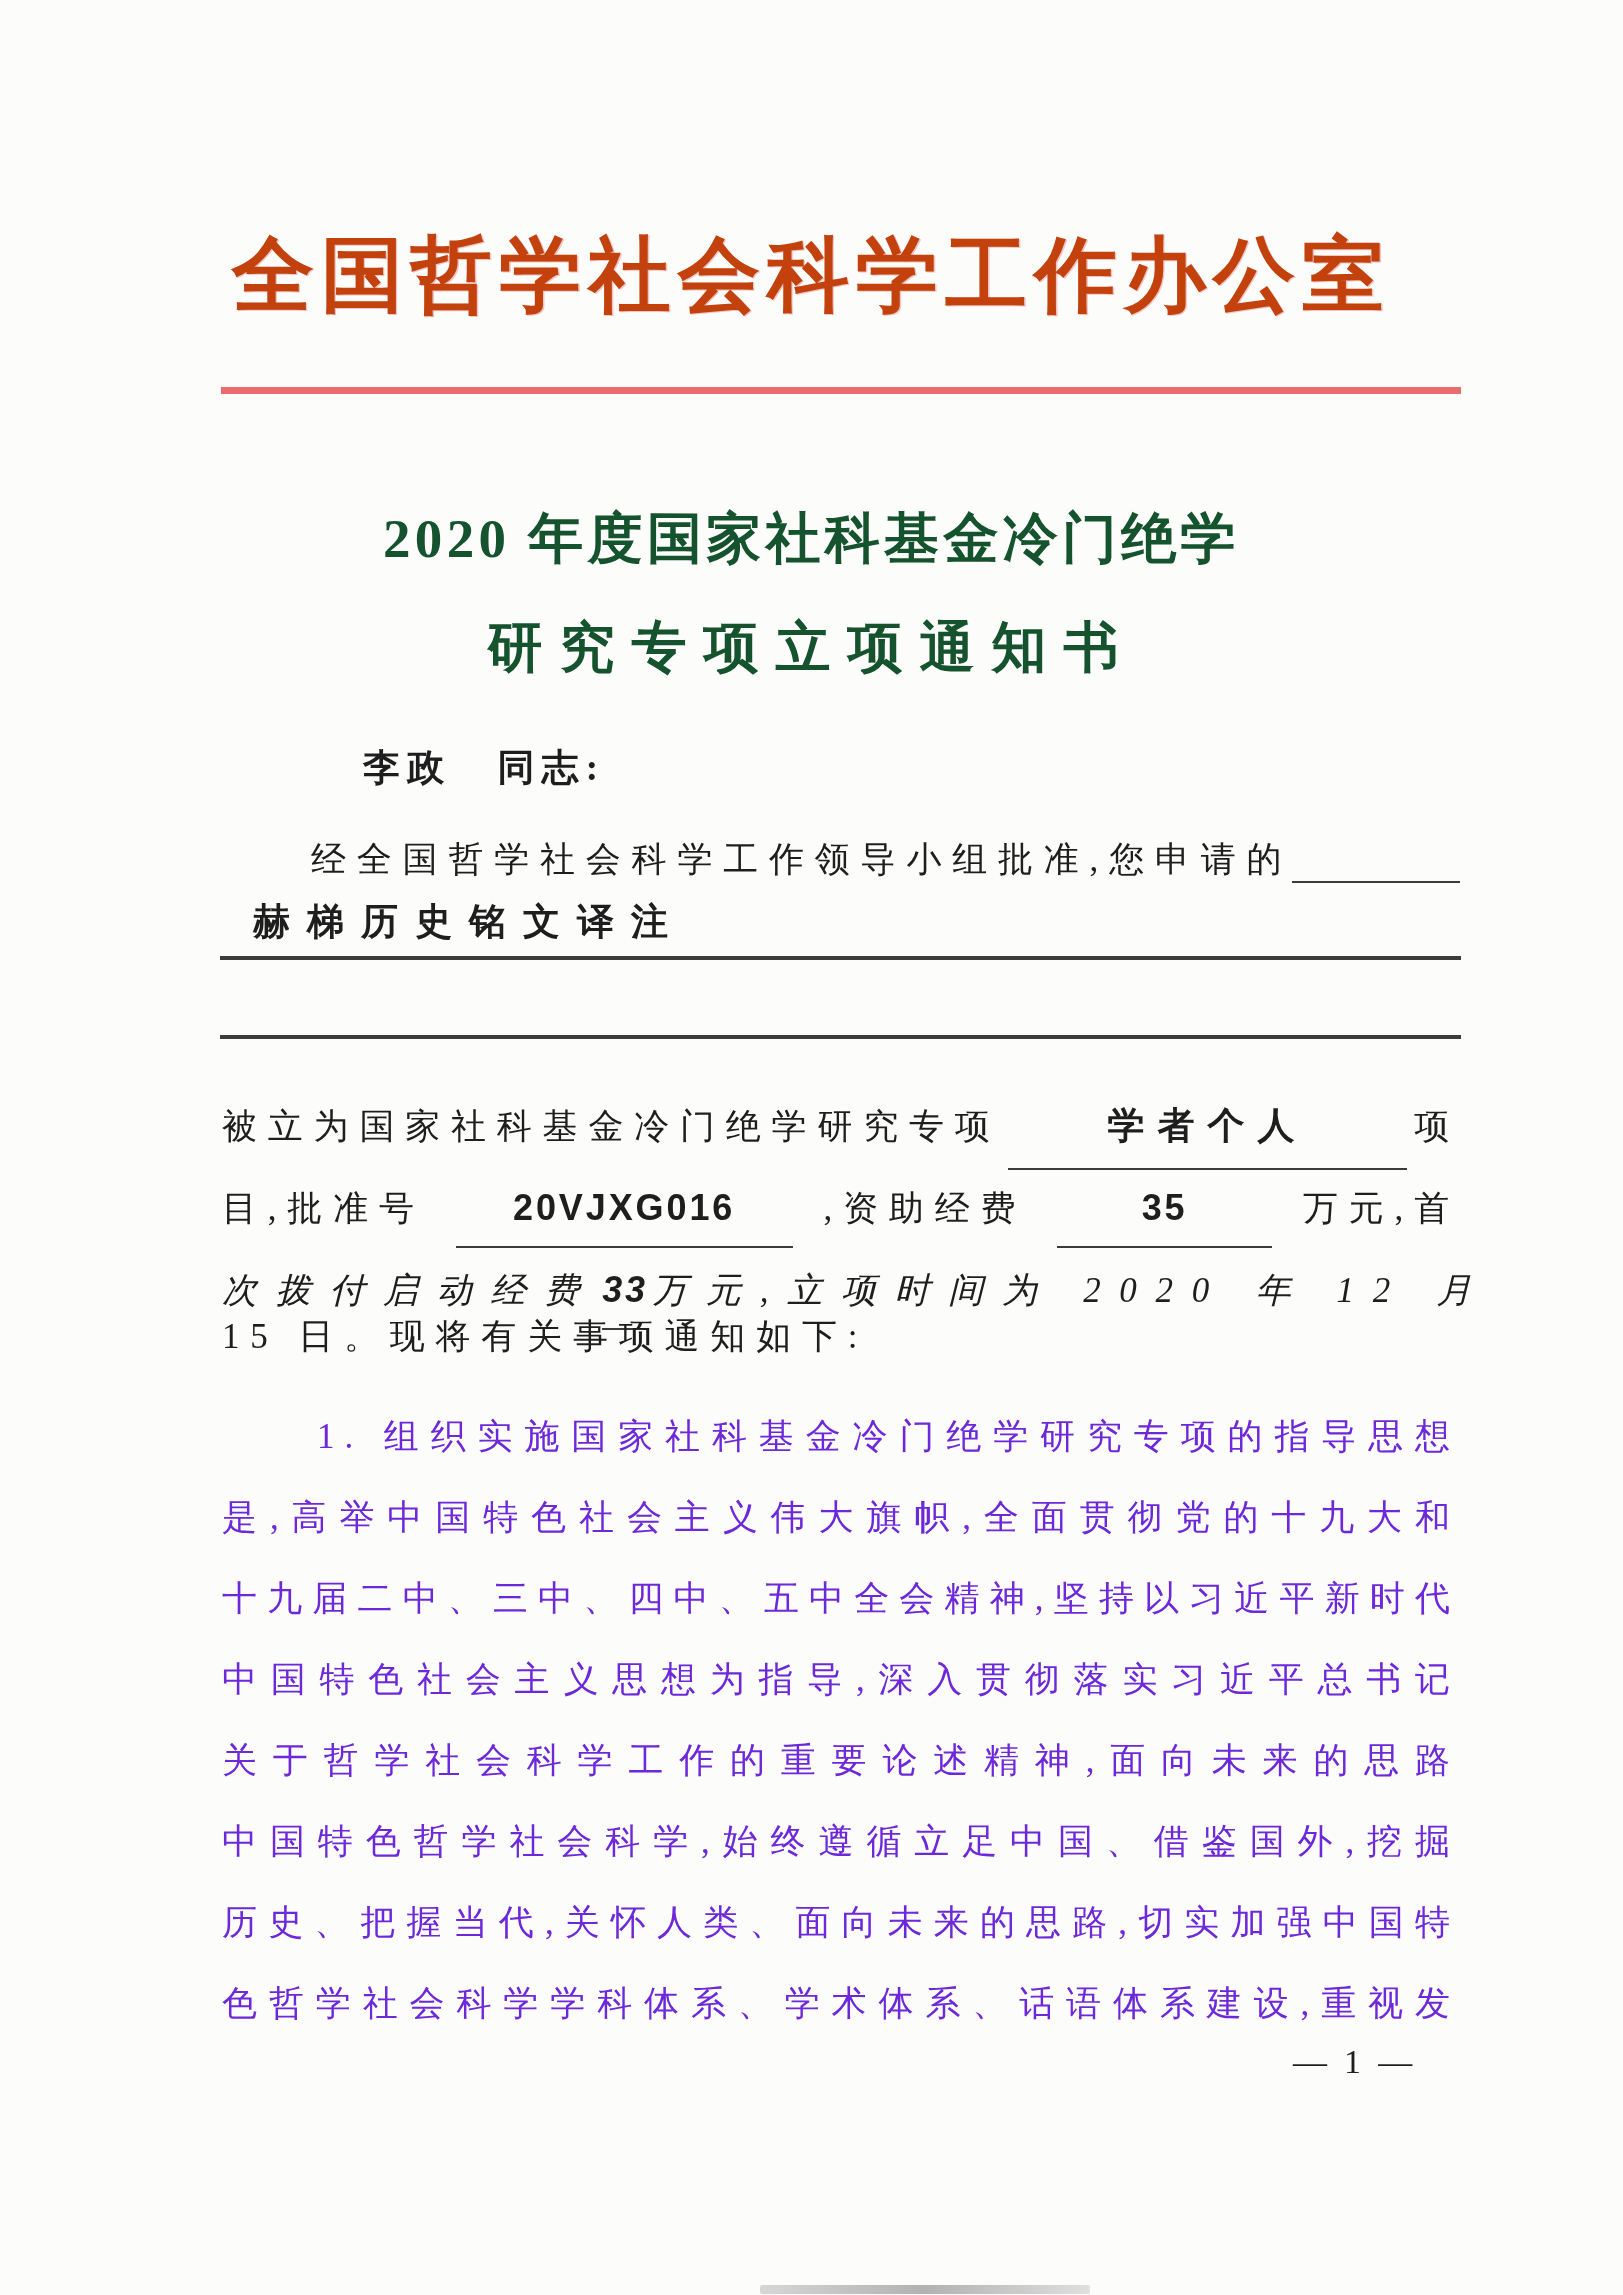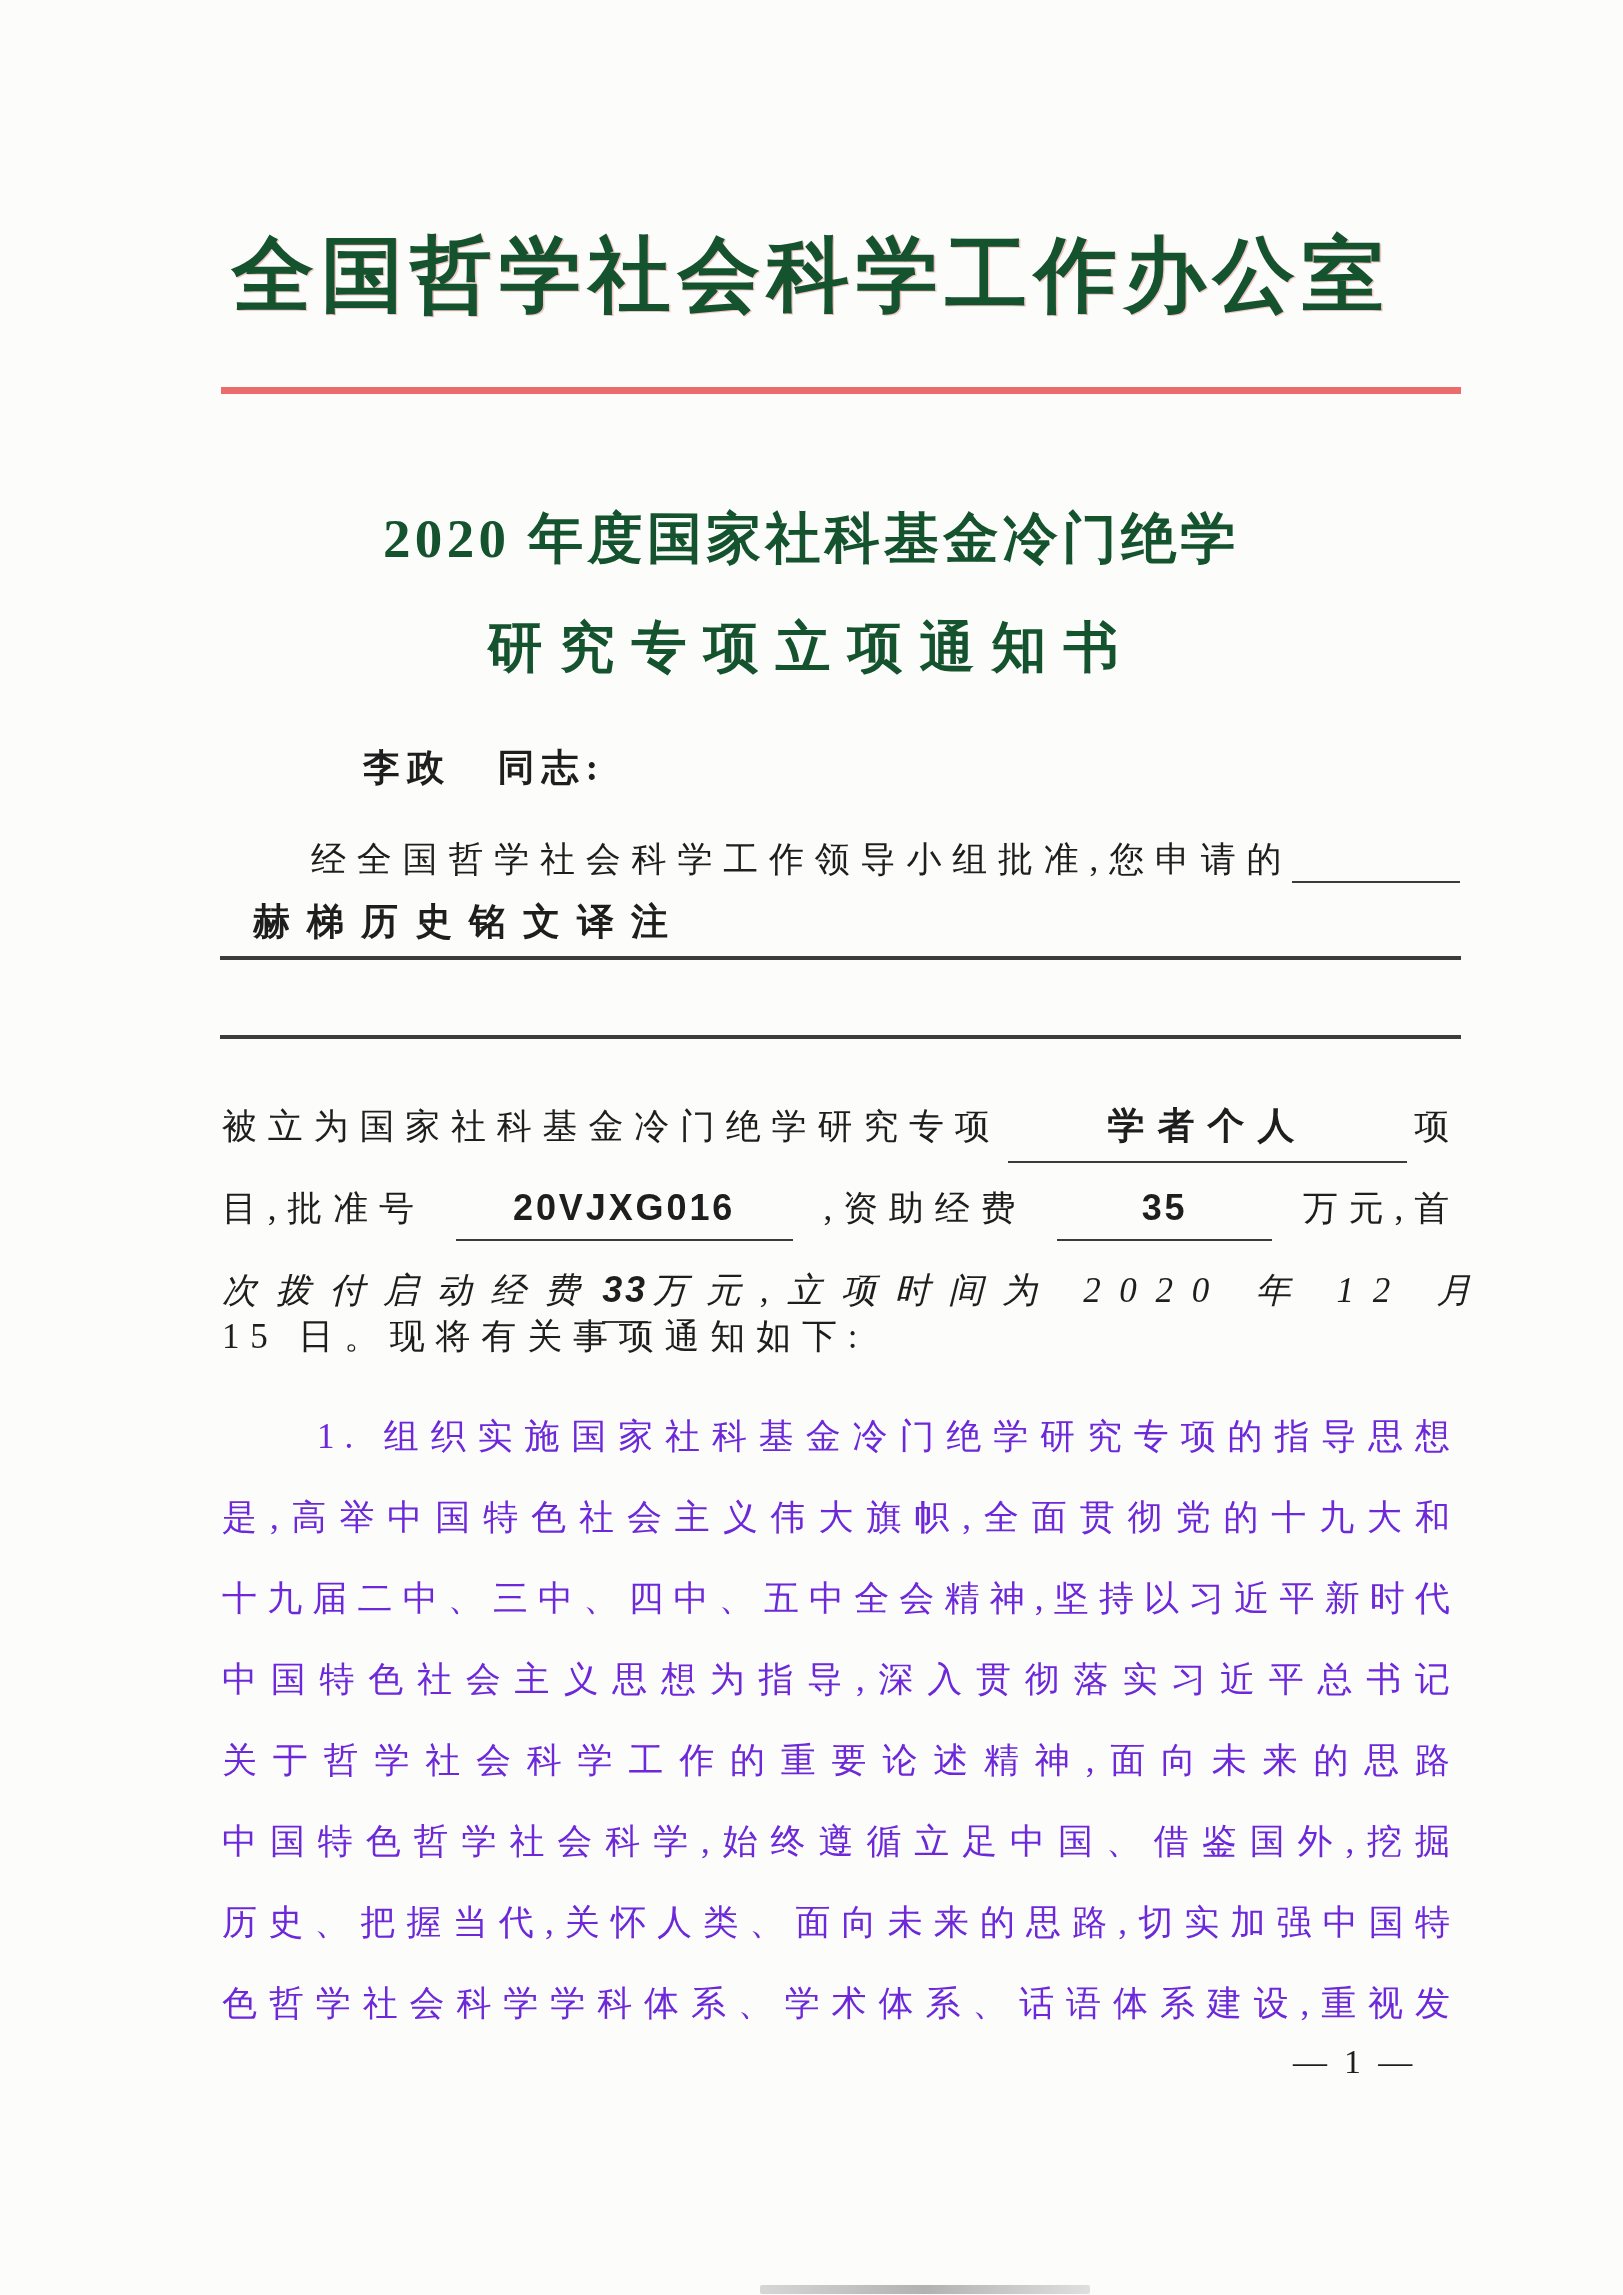--- a/index.html
+++ b/index.html
@@ -9,21 +9,21 @@
     background:#fcfcfb;
     font-family:"Liberation Serif","DejaVu Serif",serif;
     color:#1e1e1e;
     overflow:hidden;
   }
   .org-header{
     position:absolute;top:221px;left:0;width:100%;
     text-align:center;
     font-size:82px;font-weight:bold;
     letter-spacing:7.2px;
-    color:#14532d;
+    color:#c2410c;
     text-shadow:1.4px 1.4px 0 rgba(220,90,90,.35);
     white-space:nowrap;
   }
   .red-rule{
     position:absolute;top:387px;left:221px;width:1240px;height:6.5px;
     background:#ea6c6c;
   }
   .doc-title{
     position:absolute;left:0;width:100%;
     text-align:center;font-weight:bold;font-size:55px;color:#14532d;
@@ -58,21 +58,21 @@
   .rule.r1{top:956px;}
   .rule.r2{top:1035px;}
   .form-row{justify-content:space-between;}
   .form-row .seg{white-space:nowrap;margin-top:36px;}
   .rowA{top:1067px;}
   .rowB{top:1149px;}
   .rowC{top:1231px;letter-spacing:18.7px;justify-content:flex-start;font-style:italic;}
   .rowD{top:1313px;}
   .blank-val{
     text-align:center;font-weight:bold;
-    padding-bottom:10px;
+    padding-bottom:17px;
   }
   .blankA{flex:1;margin:0 7.2px;font-size:37px;letter-spacing:13px;}
   .blankB1{width:337px;}
   .blankB2{width:215px;}
   .blankC{width:201px;margin:0 4.3px;letter-spacing:0;}
   .num{font-family:"Liberation Sans","DejaVu Sans",sans-serif;font-size:36px;letter-spacing:2.9px;}
   .body-para{
     position:absolute;top:1396px;left:222px;width:1238px;
     font-size:35px;line-height:81px;letter-spacing:10px;
     color:#6d28d9;

